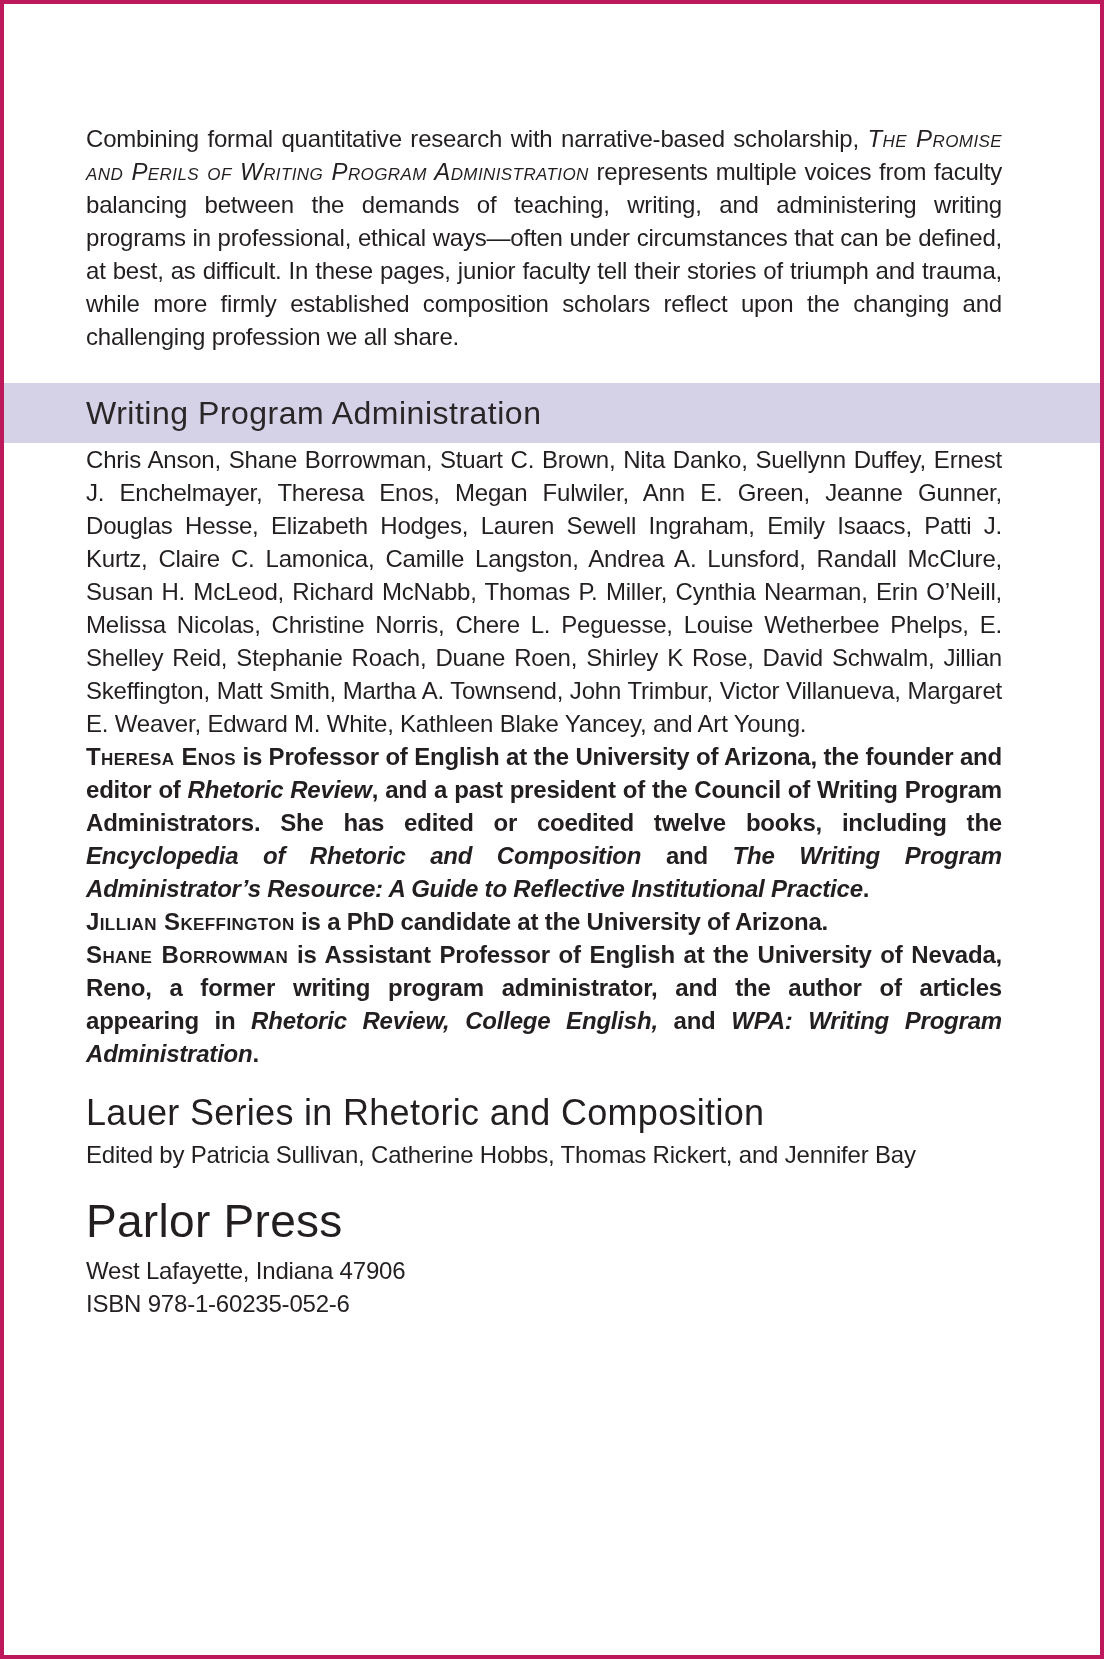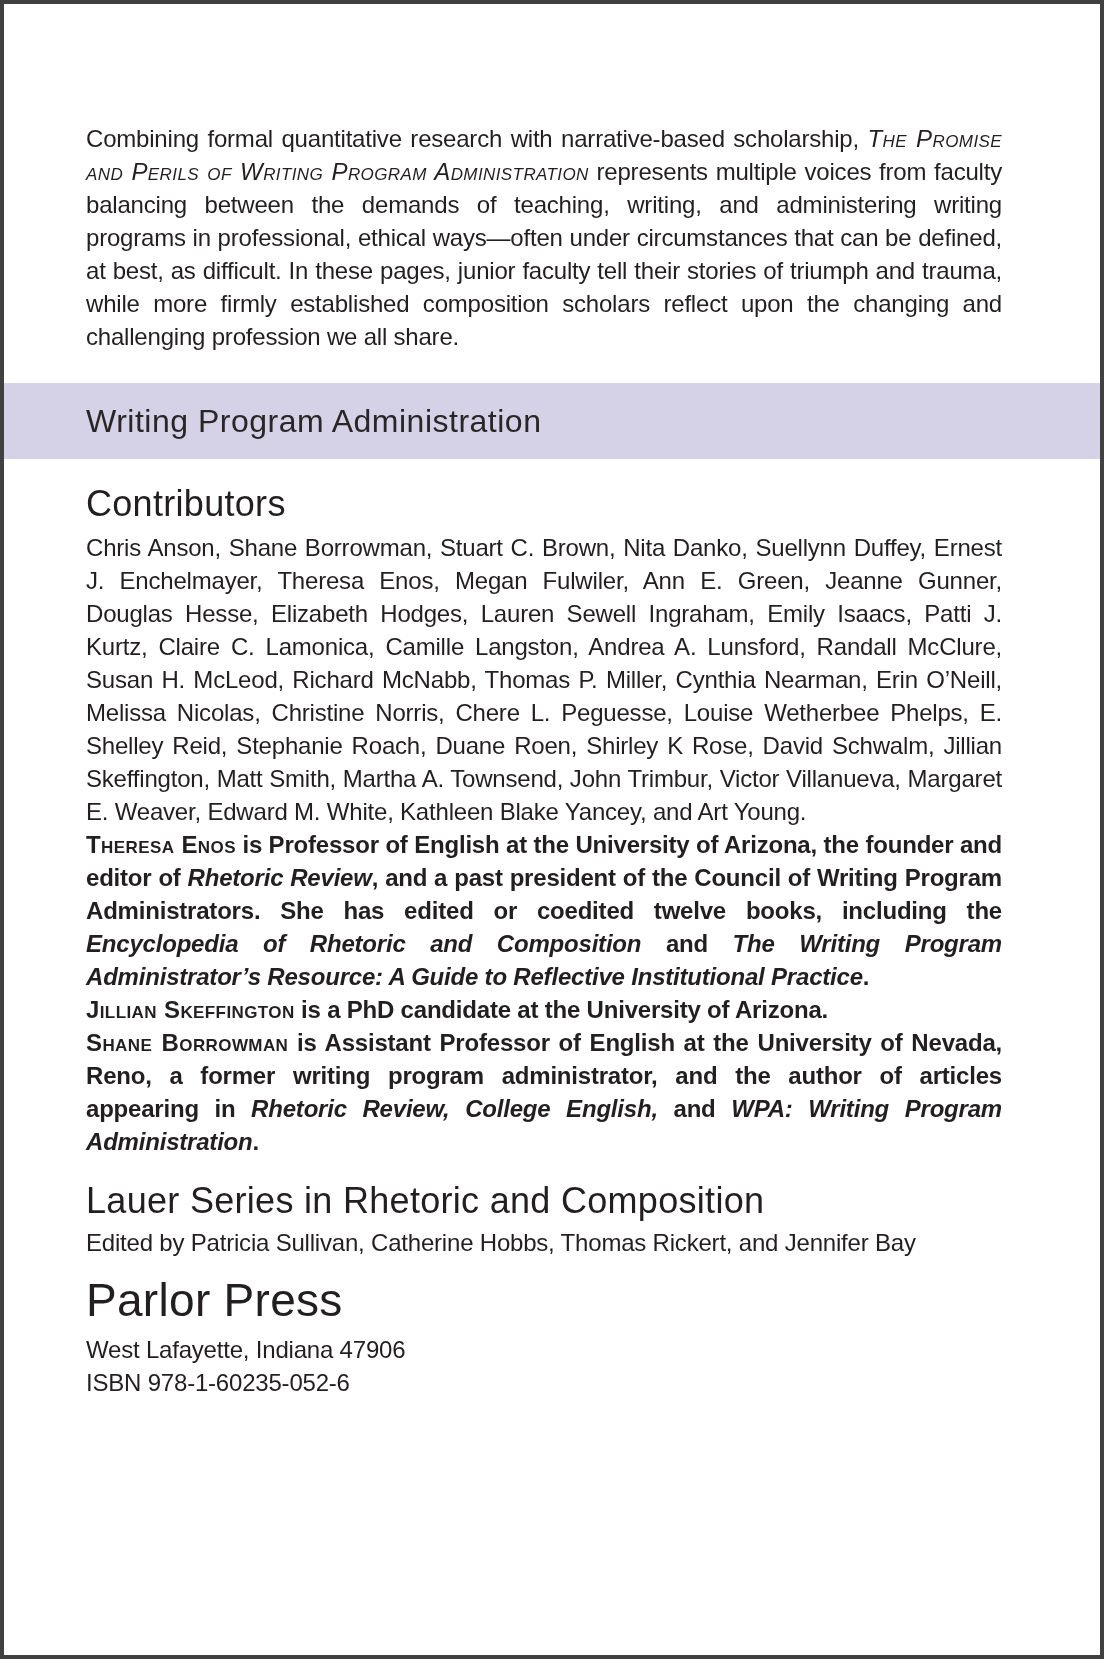--- a/index.html
+++ b/index.html
@@ -2,21 +2,21 @@
 <html><head>
 <meta charset="utf-8">
 <style>
   * { box-sizing: border-box; }
   html, body { margin: 0; padding: 0; background: #ffffff; }
 
   .page {
     position: relative;
     width: 1104px;
     height: 1659px;
-    border: 4px solid #404040;
+    border: 4px solid #be185d;
     background: #ffffff;
     font-family: "Liberation Sans", "DejaVu Sans", sans-serif;
     color: #231f20;
     overflow: hidden;
   }
 
   .content { padding: 118px 98px 0 82px; }
 
   p.body-text {
     margin: 0;
@@ -34,21 +34,21 @@
   }
 
   .it { font-style: italic; }
 
   .name-sc {
     font-variant: small-caps;
     letter-spacing: 0.4px;
   }
 
   .banner {
-    height: 76px;
+    height: 60px;
     background: #d5d2e8;
     margin: 30px -98px 0 -82px;
     padding-left: 82px;
     display: flex;
     align-items: center;
   }
   .banner-title {
     font-size: 32px;
     font-weight: 400;
     letter-spacing: 0.5px;
@@ -63,21 +63,21 @@
     margin: 24px 0 6px 0;
     color: #231f20;
   }
 
   .names { margin-top: 2px; }
   .bio   { margin-top: 22px; font-weight: bold; }
 
   .series-heading { margin-top: 22px; margin-bottom: 4px; }
   .edited { text-align: left; margin-top: 2px; letter-spacing: -0.2px; }
 
-  .publisher { margin-top: 16px; }
+  .publisher { margin-top: 25px; }
   .publisher-name {
     font-size: 46px;
     font-weight: 400;
     line-height: 50px;
     letter-spacing: 0.3px;
     margin-bottom: 8px;
   }
   .pub-line {
     font-size: 24px;
     line-height: 33px;
@@ -89,21 +89,20 @@
 
 <div class="page">
   <div class="content">
 
     <p class="body-text"><span>Combining formal quantitative research with narrative-based scholarship, </span><span class="book-title">The Promise and Perils of Writing Program Administration</span><span> represents multiple voices from faculty balancing between the demands of teaching, writing, and administering writing programs in professional, ethical ways—often under circumstances that can be defined, at best, as difficult.  In these pages, junior faculty tell their stories of triumph and trauma, while more firmly established composition scholars reflect upon the changing and challenging profession we all share.</span></p>
 
     <div class="banner">
       <div class="banner-title">Writing Program Administration</div>
     </div>
 
-    <h2 class="section-heading">Contributors</h2>
 
     <p class="body-text names">Chris Anson, Shane Borrowman, Stuart C. Brown, Nita Danko, Suellynn Duffey, Ernest J. Enchelmayer, Theresa Enos, Megan Fulwiler, Ann E. Green, Jeanne Gunner, Douglas Hesse, Elizabeth Hodges, Lauren Sewell Ingraham, Emily Isaacs, Patti J. Kurtz, Claire C. Lamonica, Camille Langston, Andrea A. Lunsford, Randall McClure, Susan H. McLeod, Richard McNabb, Thomas P. Miller, Cynthia Nearman, Erin O’Neill, Melissa Nicolas, Christine Norris, Chere L. Peguesse, Louise Wetherbee Phelps, E. Shelley Reid, Stephanie Roach, Duane Roen, Shirley K Rose, David Schwalm, Jillian Skeffington, Matt Smith, Martha A. Townsend, John Trimbur, Victor Villanueva, Margaret E. Weaver, Edward M. White, Kathleen Blake Yancey, and Art Young.</p>
 
     <p class="body-text bio"><span class="name-sc">Theresa Enos</span><span> is Professor of English at the University of Arizona, the founder and editor of </span><span class="it">Rhetoric Review</span><span>, and a past president of the Council of Writing Program Administrators. She has edited or coedited twelve books, including the </span><span class="it">Encyclopedia of Rhetoric and Composition</span><span> and </span><span class="it">The Writing Program Administrator’s Resource: A Guide to Reflective Institutional Practice</span><span>.</span></p>
 
     <p class="body-text bio"><span class="name-sc">Jillian Skeffington</span><span> is a PhD candidate at the University of Arizona.</span></p>
 
     <p class="body-text bio"><span class="name-sc">Shane Borrowman</span><span> is Assistant Professor of English at the University of Nevada, Reno, a former writing program administrator, and the author of articles appearing in </span><span class="it">Rhetoric Review, College English,</span><span> and </span><span class="it">WPA: Writing Program Administration</span><span>.</span></p>
 
     <h2 class="section-heading series-heading">Lauer Series in Rhetoric and Composition</h2>

